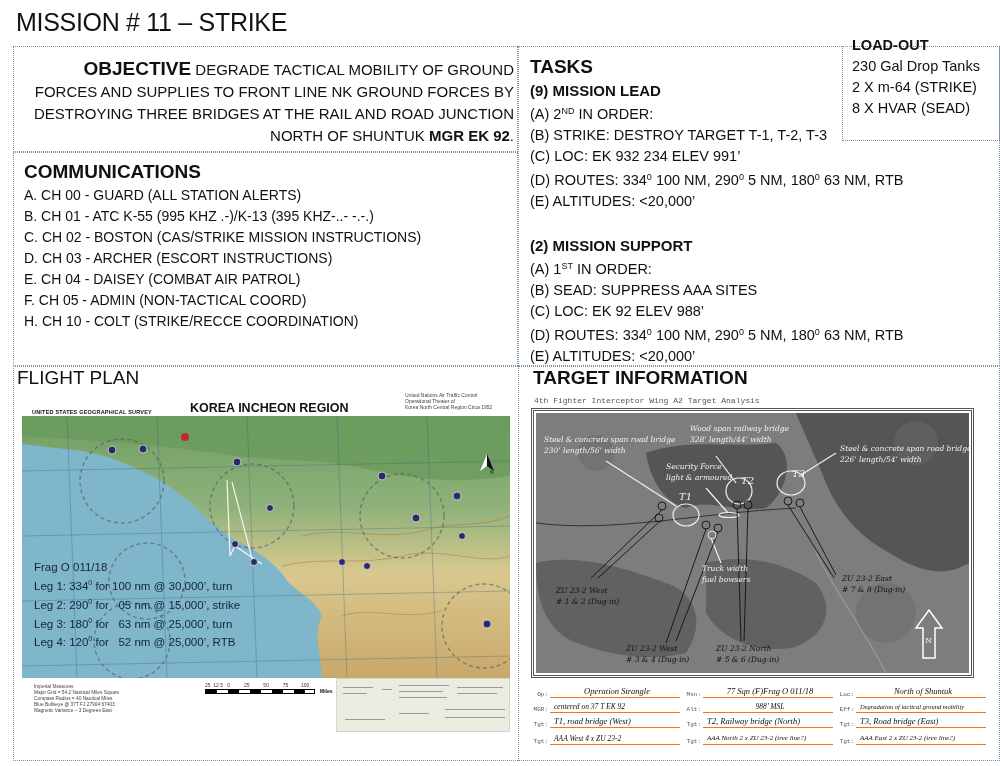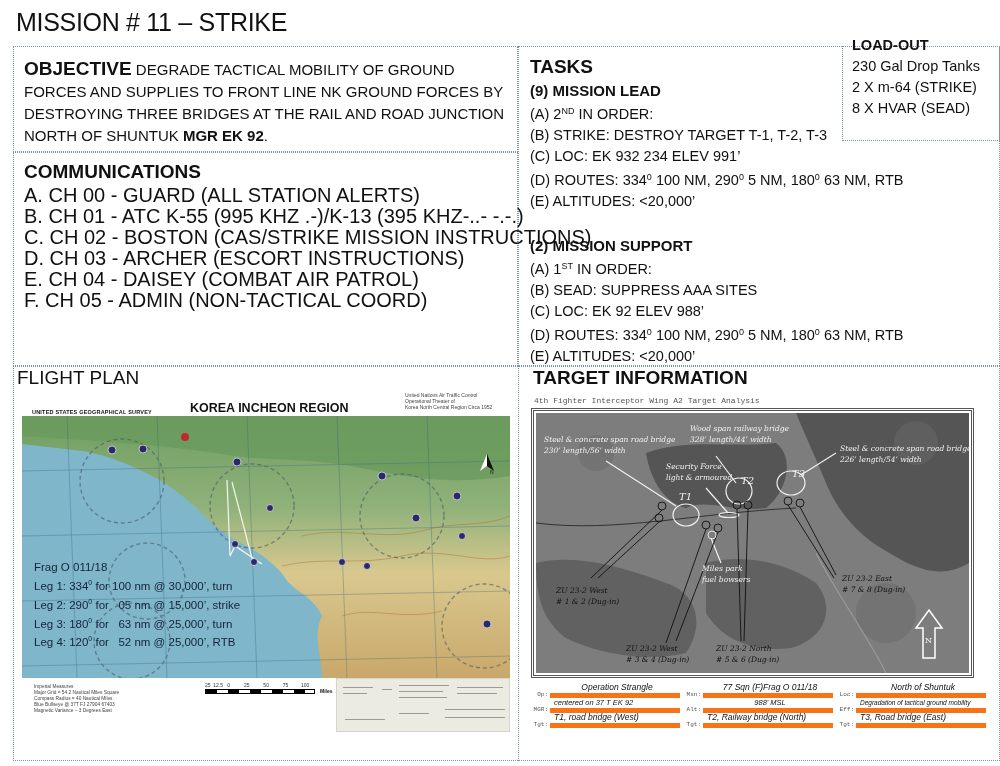--- a/index.html
+++ b/index.html
@@ -9,28 +9,28 @@
   .title { position: absolute; left: 16px; top: 8px; font-size: 25px; font-weight: normal; letter-spacing: -0.3px; color: #111; }
 
   .box { position: absolute; border: 1px dotted #7f93a8; }
   #obj-box  { left: 13px;  top: 46px;  width: 505px; height: 106px; }
   #comm-box { left: 13px;  top: 152px; width: 505px; height: 214px; }
   #tasks-box{ left: 518px; top: 46px;  width: 482px; height: 320px; }
   #load-box { left: 842px; top: 46px;  width: 158px; height: 95px; border-top: none; }
   #fp-box   { left: 13px;  top: 366px; width: 505px; height: 395px; border-right: none; }
   #ti-box   { left: 518px; top: 366px; width: 482px; height: 395px; }
 
-  .obj-text { position: absolute; left: 24px; top: 58px; width: 490px; font-size: 15px; line-height: 22px; text-transform: uppercase; }
+  .obj-text { position: absolute; left: 24px; top: 58px; width: 490px; font-size: 15px; line-height: 22px; text-transform: uppercase; text-align: right; }
   .obj-head { font-weight: bold; font-size: 19px; }
   .obj-bold { font-weight: bold; }
 
   .sec-head { font-weight: bold; font-size: 19px; line-height: 22px; }
   .comm { position: absolute; left: 24px; top: 161px; width: 490px; }
   .comm ul { list-style: none; margin-top: 2px; }
-  .comm li { font-size: 20px; line-height: 21px; white-space: nowrap; }
+  .comm li { font-size: 14px; line-height: 21px; white-space: nowrap; }
 
   .tasks { position: absolute; left: 530px; top: 56px; width: 320px; }
   .tasks .sub { font-weight: bold; font-size: 15px; line-height: 21px; margin-top: 2px; }
   .tasks ul { list-style: none; }
   .tasks li { font-size: 14.5px; line-height: 21px; white-space: nowrap; }
   .tasks sup { font-size: 9px; vertical-align: 5px; }
   .gap { height: 21px; }
 
   .loadout { position: absolute; left: 852px; top: 35px; width: 145px; }
   .loadout .h { font-weight: bold; font-size: 14.5px; line-height: 21px; }
@@ -60,21 +60,21 @@
   .photo { position: absolute; left: 531px; top: 408px; width: 443px; height: 270px; border: 3px double #555; background: #fff; padding: 2px; }
   .photo-inner { position: relative; width: 100%; height: 100%; overflow: hidden; background: #7a7a7a; }
   .ann { position: absolute; font-family: "DejaVu Serif", serif; font-style: italic; font-size: 7.5px; line-height: 11px; white-space: nowrap; }
   .ann.w { color: #f2f2f2; }
   .ann.b { color: #111; }
 
   .form { position: absolute; left: 532px; top: 683px; width: 460px; }
   .frow { display: flex; height: 15px; align-items: flex-end; }
   .fcell { display: flex; align-items: flex-end; width: 153px; }
   .flabel { font-family: "Liberation Mono", "DejaVu Sans Mono", monospace; font-size: 6px; color: #555; width: 18px; text-align: right; padding-right: 2px; }
-  .fval { flex: 1; border-bottom: 5px solid #f97316; font-family: Liberation Sans, sans-serif; font-style: italic; font-size: 7.5px; line-height: 11px; white-space: nowrap; overflow: hidden; padding-left: 4px; margin-right: 5px; }
+  .fval { flex: 1; border-bottom: 1px solid #f97316; font-family: Liberation Serif, serif; font-style: italic; font-size: 7.5px; line-height: 11px; white-space: nowrap; overflow: hidden; padding-left: 4px; margin-right: 5px; }
   .fval.c { text-align: center; }
   .fval.big { font-size: 8.5px; }
 </style>
 </head>
 <body>
 
 <div class="title">MISSION # 11 – STRIKE</div>
 
 <div class="box" id="obj-box"></div>
 <div class="box" id="comm-box"></div>
@@ -89,20 +89,21 @@
 
 <div class="comm">
   <div class="sec-head">COMMUNICATIONS</div>
   <ul>
     <li>A.  CH 00 - GUARD (ALL STATION ALERTS)</li>
     <li>B.   CH 01 - ATC K-55 (995 KHZ .-)/K-13 (395 KHZ-..- -.-.)</li>
     <li>C.   CH 02 - BOSTON (CAS/STRIKE MISSION INSTRUCTIONS)</li>
     <li>D.   CH 03 - ARCHER (ESCORT INSTRUCTIONS)</li>
     <li>E.   CH 04 - DAISEY (COMBAT AIR PATROL)</li>
     <li>F.   CH 05 - ADMIN (NON-TACTICAL COORD)</li>
+    <li>H.  CH 10 - COLT (STRIKE/RECCE COORDINATION)</li>
   </ul>
 </div>
 
 <div class="tasks">
   <div class="sec-head">TASKS</div>
   <div class="sub">(9)  MISSION LEAD</div>
   <ul>
     <li><span>(A)  2</span><sup>ND</sup><span> IN ORDER:</span></li>
     <li>(B)  STRIKE: DESTROY TARGET T-1, T-2, T-3</li>
     <li>(C)  LOC: EK 932 234 ELEV 991’</li>
@@ -316,21 +317,21 @@
         <div>226’ length/54’ width</div>
       </div>
     <div class="ann w" style="left:130px;top:48px">
         <div>Security Force</div>
         <div>light &amp; armoured</div>
       </div>
     <div class="ann w" style="left:143px;top:78px;font-size:10px">T1</div>
     <div class="ann w" style="left:205px;top:62px;font-size:10px">T2</div>
     <div class="ann w" style="left:256px;top:55px;font-size:10px">T3</div>
     <div class="ann w" style="left:166px;top:150px">
-        <div>Miles park</div>
+        <div>Truck width</div>
         <div>fuel bowsers</div>
       </div>
     <div class="ann b" style="left:20px;top:172px">
         <div>ZU 23-2 West</div>
         <div># 1 &amp; 2 (Dug-in)</div>
       </div>
     <div class="ann b" style="left:90px;top:230px">
         <div>ZU 23-2 West</div>
         <div># 3 &amp; 4 (Dug-in)</div>
       </div>
@@ -382,13 +383,27 @@
       </div>
     <div class="fcell">
         <span class="flabel">Tgt:</span>
         <span class="fval big">T2, Railway bridge (North)</span>
       </div>
     <div class="fcell">
         <span class="flabel">Tgt:</span>
         <span class="fval big">T3, Road bridge (East)</span>
       </div>
   </div>
+  <div class="frow" style="height:17px">
+    <div class="fcell">
+        <span class="flabel">Tgt:</span>
+        <span class="fval">AAA West 4 x ZU 23-2</span>
+      </div>
+    <div class="fcell">
+        <span class="flabel">Tgt:</span>
+        <span class="fval" style="font-size:7px">AAA North 2 x ZU 23-2 (tree line?)</span>
+      </div>
+    <div class="fcell">
+        <span class="flabel">Tgt:</span>
+        <span class="fval" style="font-size:7px">AAA East 2 x ZU 23-2 (tree line?)</span>
+      </div>
+  </div>
 </div>
 
 </body></html>

